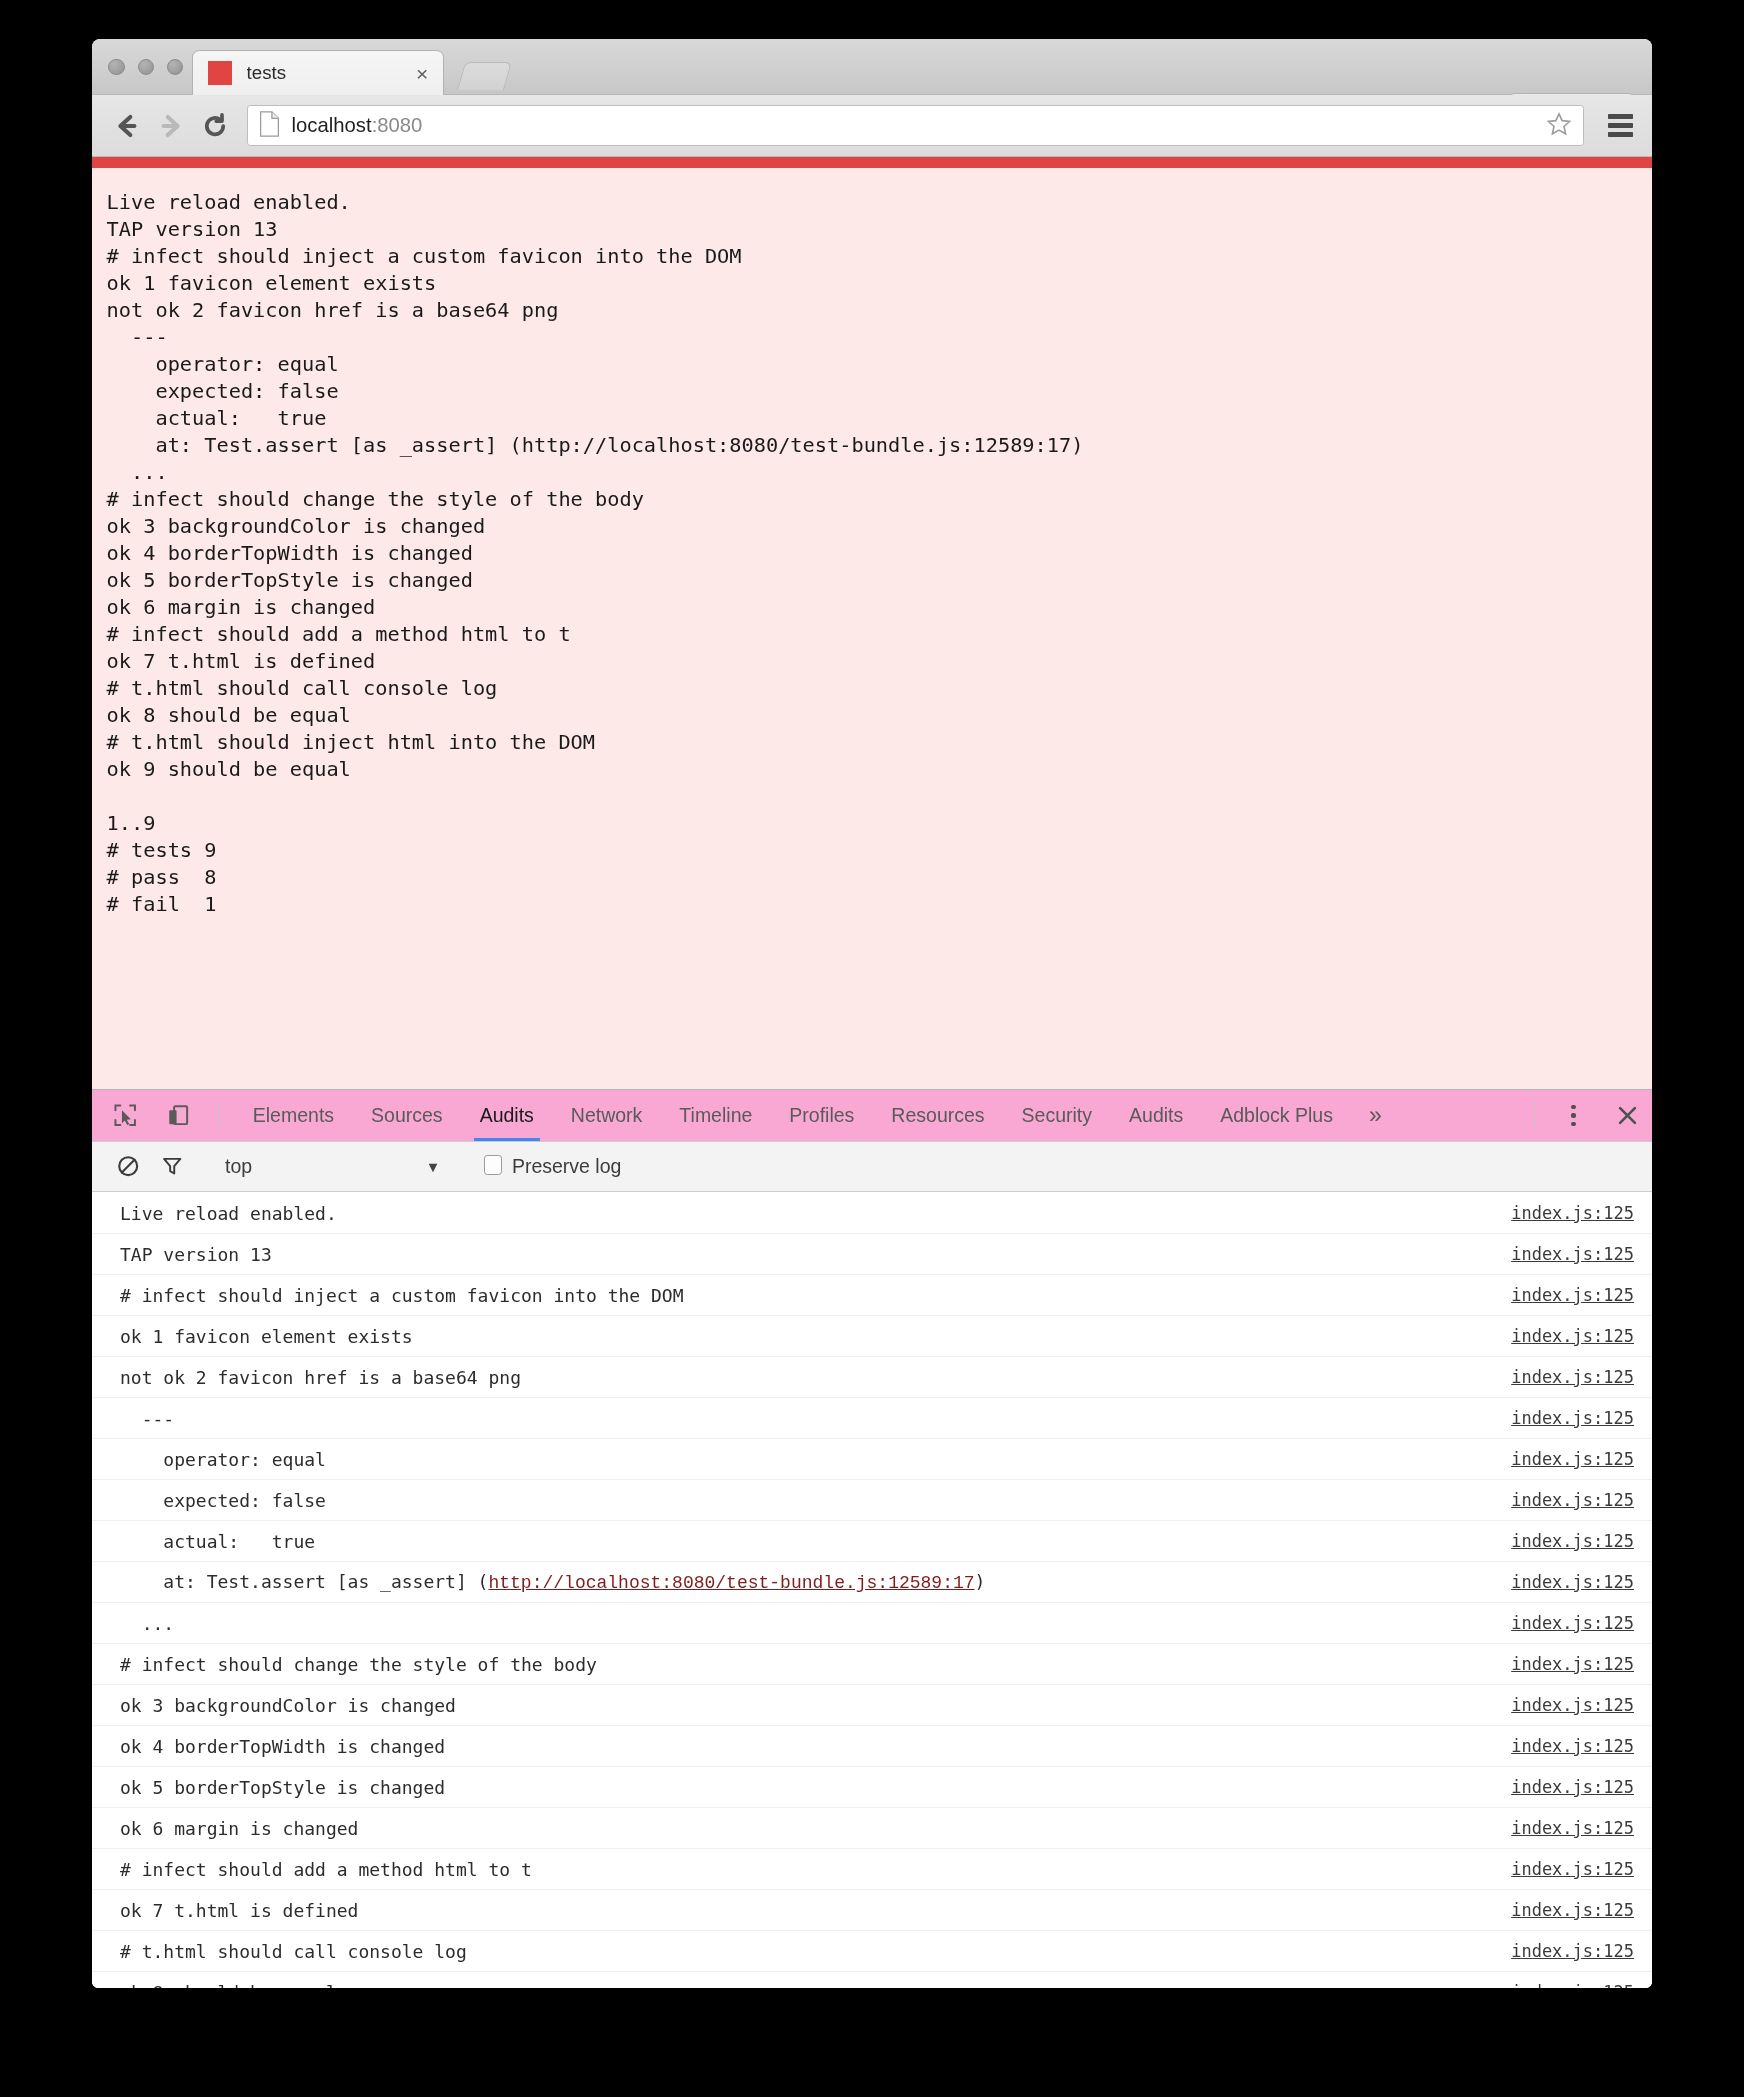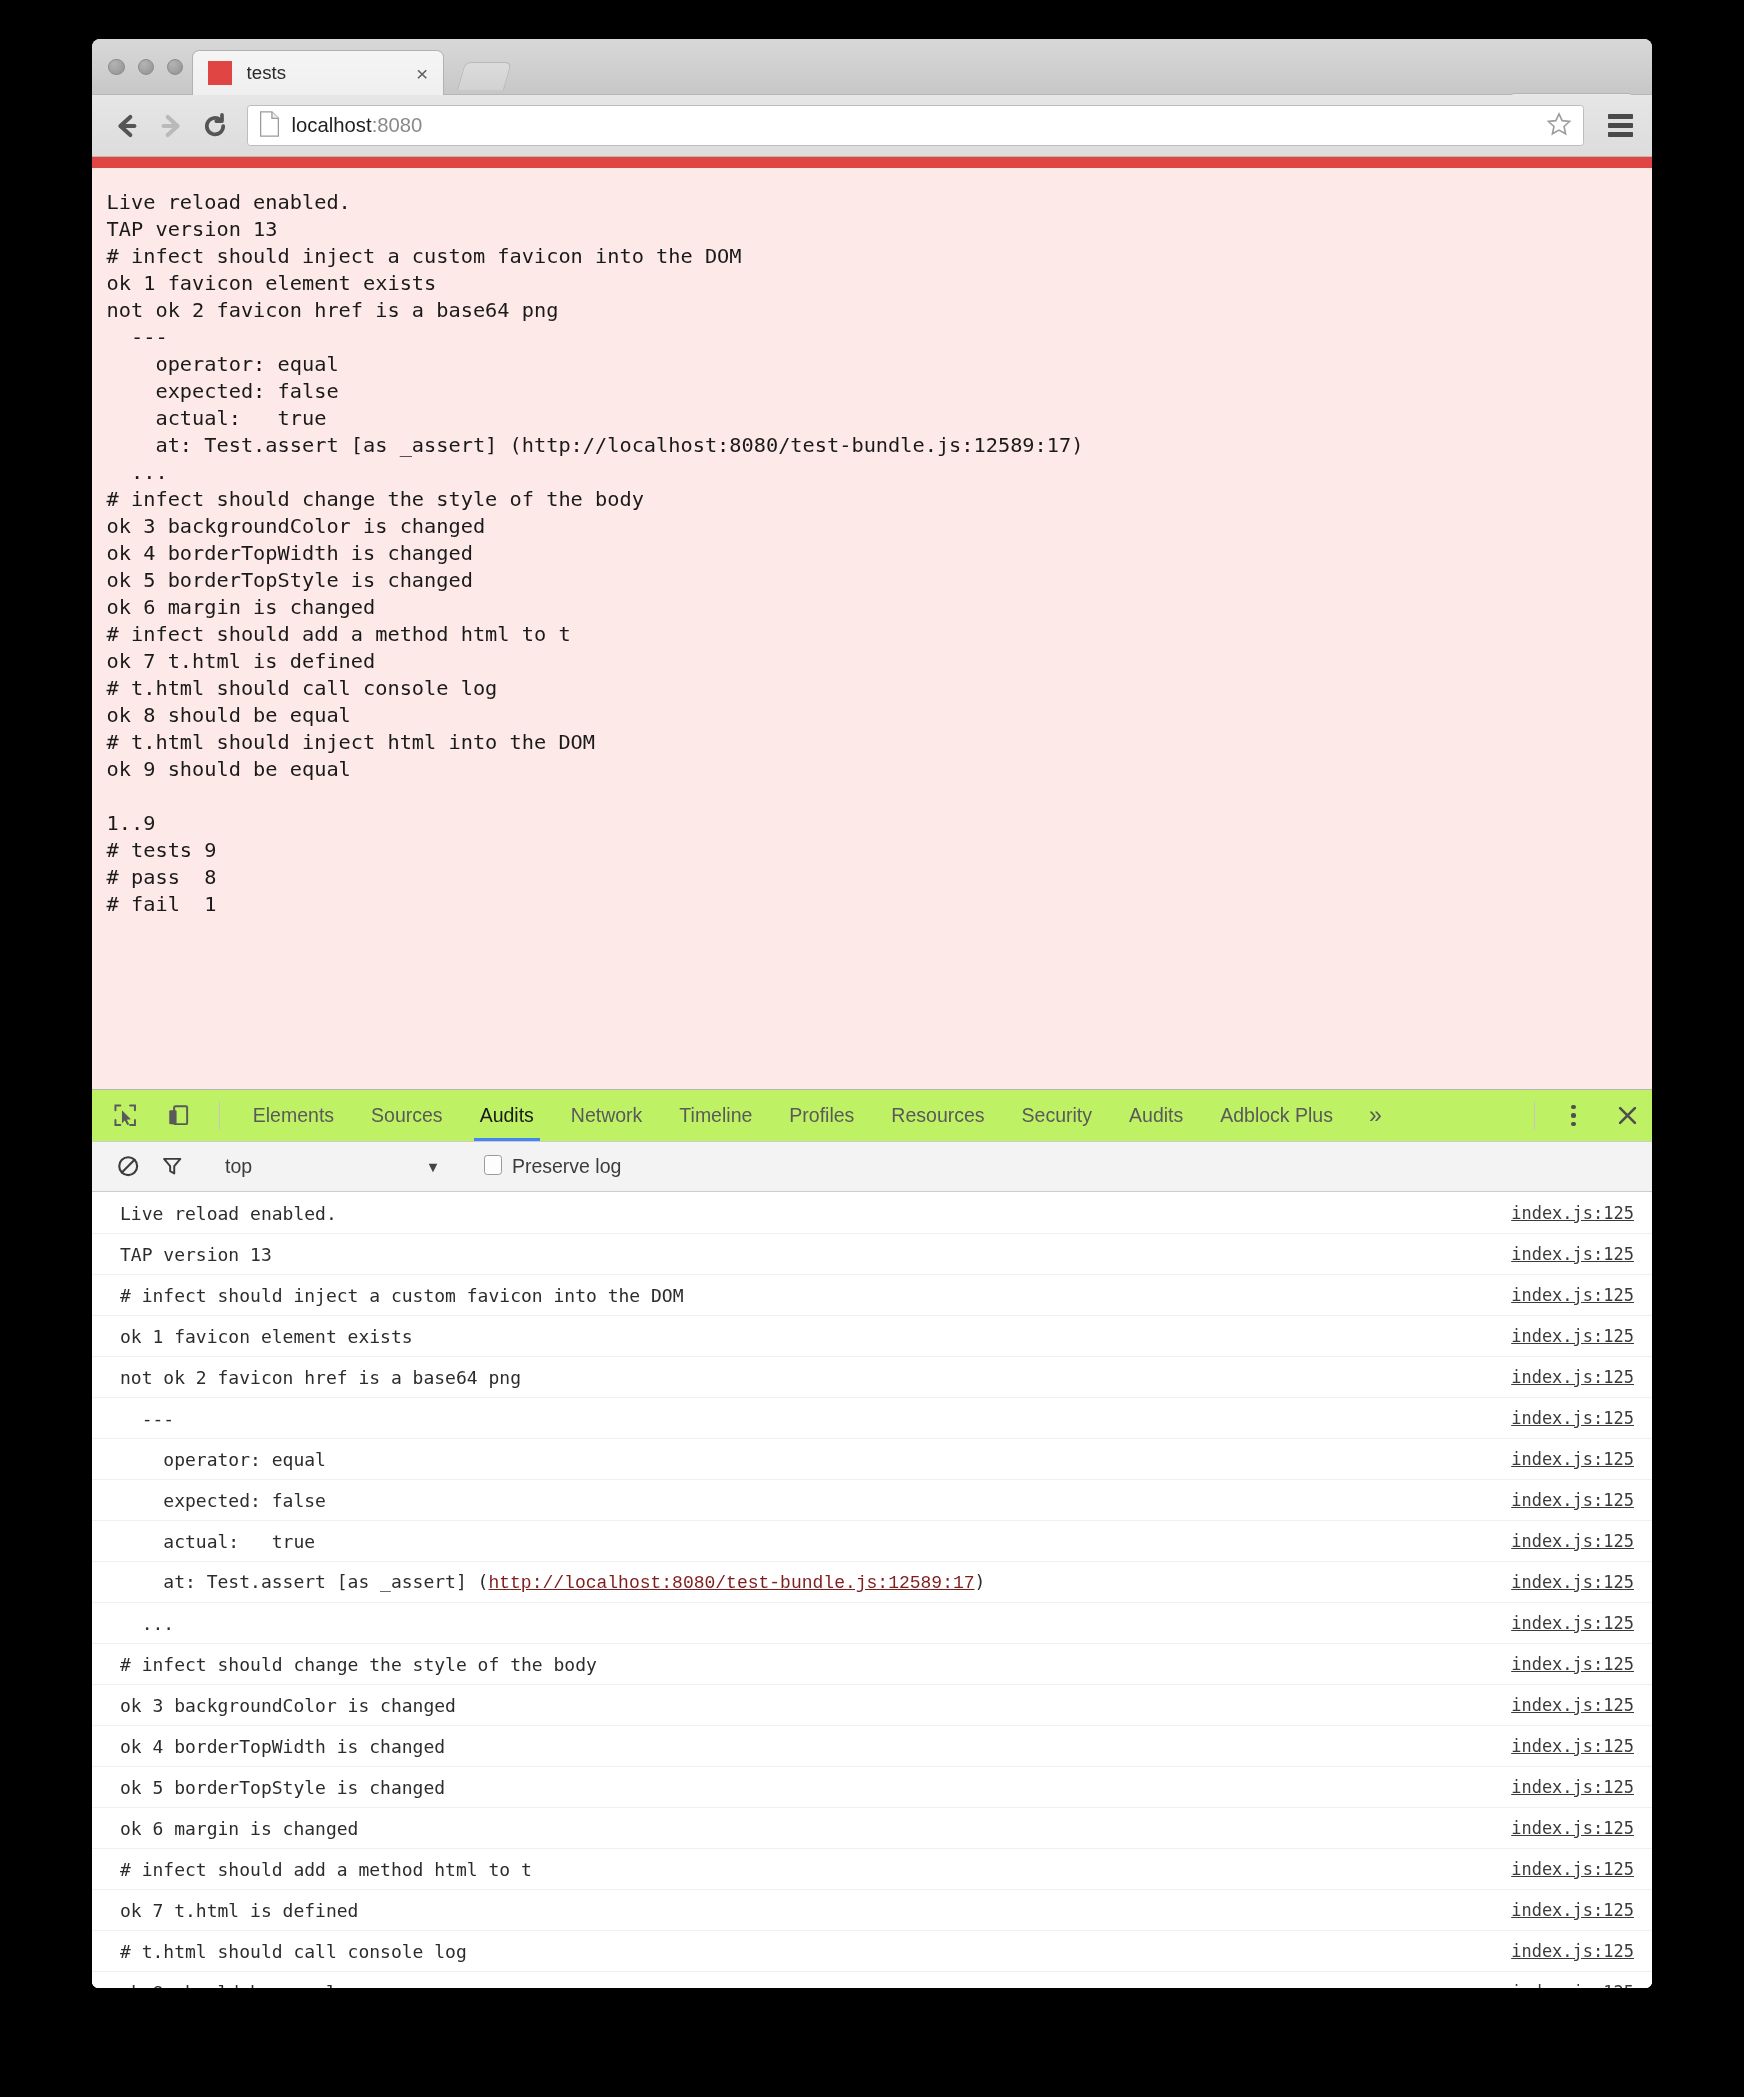--- a/index.html
+++ b/index.html
@@ -200,21 +200,21 @@
     position: absolute;
     left: 0;
     right: 0;
     top: 1050px;
     bottom: 0;
     background: #ffffff;
     border-top: 0.8px solid #b6b6b6;
   }
   #dt-tabbar {
     height: 52px;
-    background: #bef264;
+    background: #f9a8d4;
     border-bottom: 0.8px solid #cdcdcd;
     display: flex;
     align-items: stretch;
     padding-left: 11.4px;
     box-sizing: border-box;
     gap: 9px;
   }
   .dt-icon-btn {
     width: 44px;
     display: flex;

